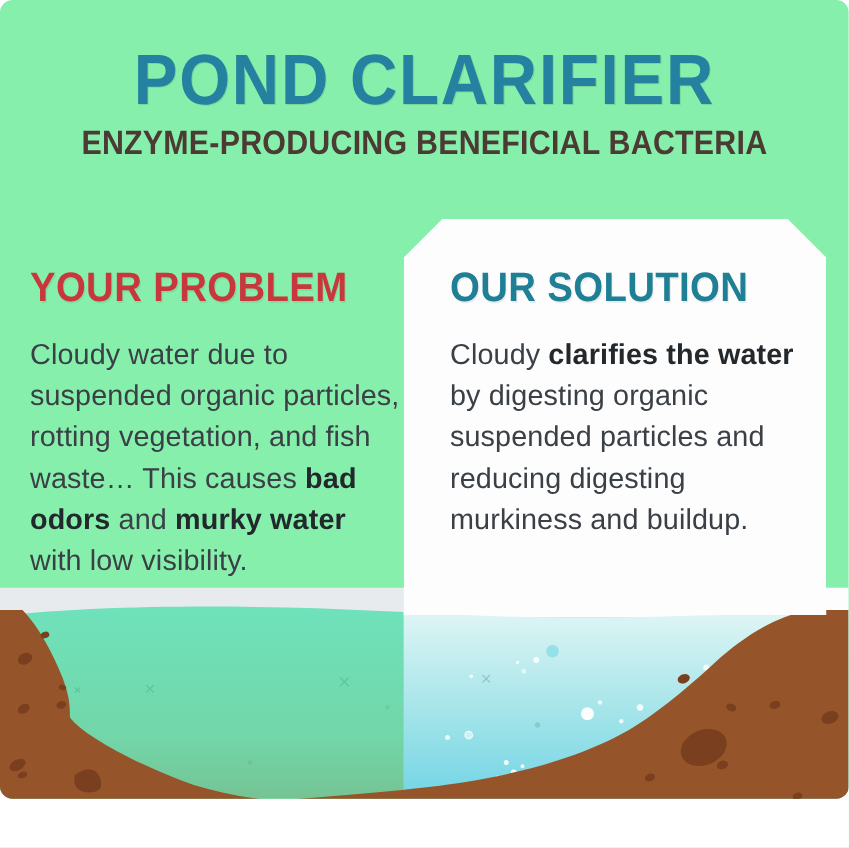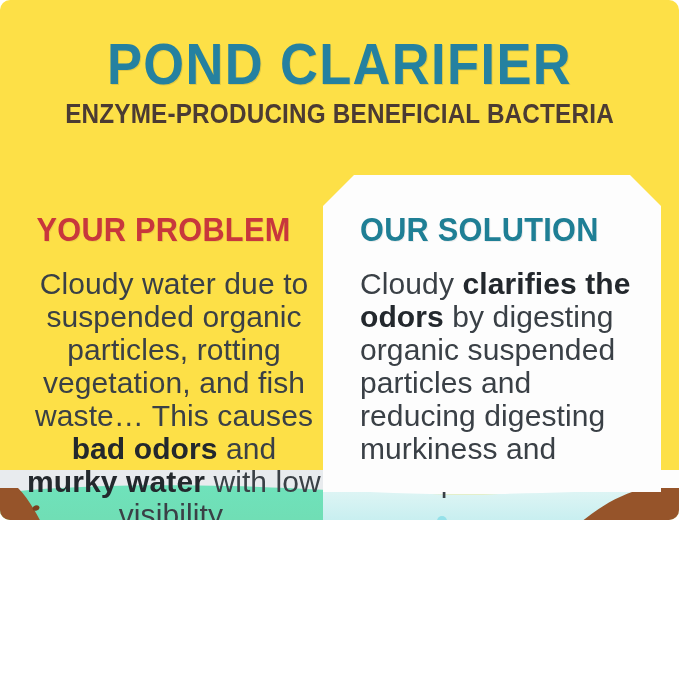--- a/index.html
+++ b/index.html
@@ -1,20 +1,20 @@
 <!DOCTYPE html>
 <html><head>
 <meta charset="utf-8">
 <style>
   html,body{margin:0;padding:0;background:#ffffff;}
   body{width:679px;height:678px;overflow:hidden;
        font-family:"Liberation Sans","DejaVu Sans",sans-serif;}
 
-  #card{position:relative;width:679px;height:520px;overflow:hidden;
-        background:#fde047;border-radius:10px;}
+  #card{position:relative;width:679px;height:639px;overflow:hidden;
+        background:#86efac;border-radius:10px;}
 
   
   #header{position:absolute;left:0;top:0;width:679px;height:160px;
           text-align:center;z-index:6;}
   #title{margin:0;padding-top:34px;color:#2581a0;
          font-family:"Liberation Sans Narrow","Liberation Sans",sans-serif;
          font-weight:bold;font-size:57px;line-height:60px;
          letter-spacing:1.5px;transform:scaleX(.92);
          text-shadow:1px 1px 0 rgba(0,0,0,.10);}
   #subtitle{margin:0;padding-top:5px;color:#4b3b33;
@@ -23,32 +23,32 @@
             letter-spacing:.2px;transform:scaleX(.90);}
 
   
   #solution-card{position:absolute;left:323px;top:175px;width:338px;height:318px;
      background:#fdfdfd;z-index:2;
      clip-path:polygon(0 31px,31px 0,307px 0,338px 31px,338px 318px,0 318px);
      filter:drop-shadow(0 0 3px rgba(120,130,140,.30));}
 
   
   .col{position:absolute;top:212px;z-index:4;}
-  #col-problem{left:24px;width:300px;text-align:center;}
+  #col-problem{left:24px;width:300px;}
   #col-solution{left:360px;width:292px;}
 
   .col-heading{margin:0;font-family:"Liberation Sans Narrow","Liberation Sans",sans-serif;
      font-weight:bold;font-size:33px;line-height:36px;letter-spacing:.3px;
      transform:scaleX(.93);transform-origin:left center;}
   #heading-problem{color:#c8373c;text-shadow:1px 1px 0 rgba(0,0,0,.07);}
   #heading-solution{color:#1f7f95;text-shadow:1px 1px 0 rgba(0,0,0,.07);}
 
   .col-body{margin:0;padding-top:19px;color:#3a4046;
      font-family:"Liberation Sans Narrow","Liberation Sans",sans-serif;
-     font-size:30px;line-height:33px;letter-spacing:.1px;}
+     font-size:23px;line-height:33px;letter-spacing:.1px;}
   .col-body b{font-weight:bold;color:#23282d;}
 
   
   #scene{position:absolute;left:0;top:470px;width:679px;height:208px;z-index:3;}
   #scene svg{display:block;}
 
   
   #card-foot{position:absolute;left:323px;top:470px;width:338px;height:22px;
              background:#fdfdfd;z-index:5;}
 </style>
@@ -64,21 +64,21 @@
 
   <div id="solution-card"></div>
 
   <div class="col" id="col-problem">
     <p class="col-heading" id="heading-problem">YOUR PROBLEM</p>
     <p class="col-body"><span>Cloudy water due to suspended organic particles, rotting vegetation, and fish waste… This causes </span><b>bad odors</b><span> and </span><b>murky water</b><span> with low visibility.</span></p>
   </div>
 
   <div class="col" id="col-solution">
     <p class="col-heading" id="heading-solution">OUR SOLUTION</p>
-    <p class="col-body"><span>Cloudy </span><b>clarifies the odors</b><span> by digesting organic suspended particles and reducing digesting murkiness and buildup.</span></p>
+    <p class="col-body"><span>Cloudy </span><b>clarifies the water</b><span> by digesting organic suspended particles and reducing digesting murkiness and buildup.</span></p>
   </div>
 
   <div id="scene">
     <svg width="679" height="208" viewBox="0 0 679 208" xmlns="http://www.w3.org/2000/svg">
       <defs>
         <linearGradient id="gMurky" x1="0" y1="0" x2="0" y2="1">
           <stop offset="0%" stop-color="#6fe2bb"></stop>
           <stop offset="55%" stop-color="#72d6a8"></stop>
           <stop offset="100%" stop-color="#78b483"></stop>
         </linearGradient>

